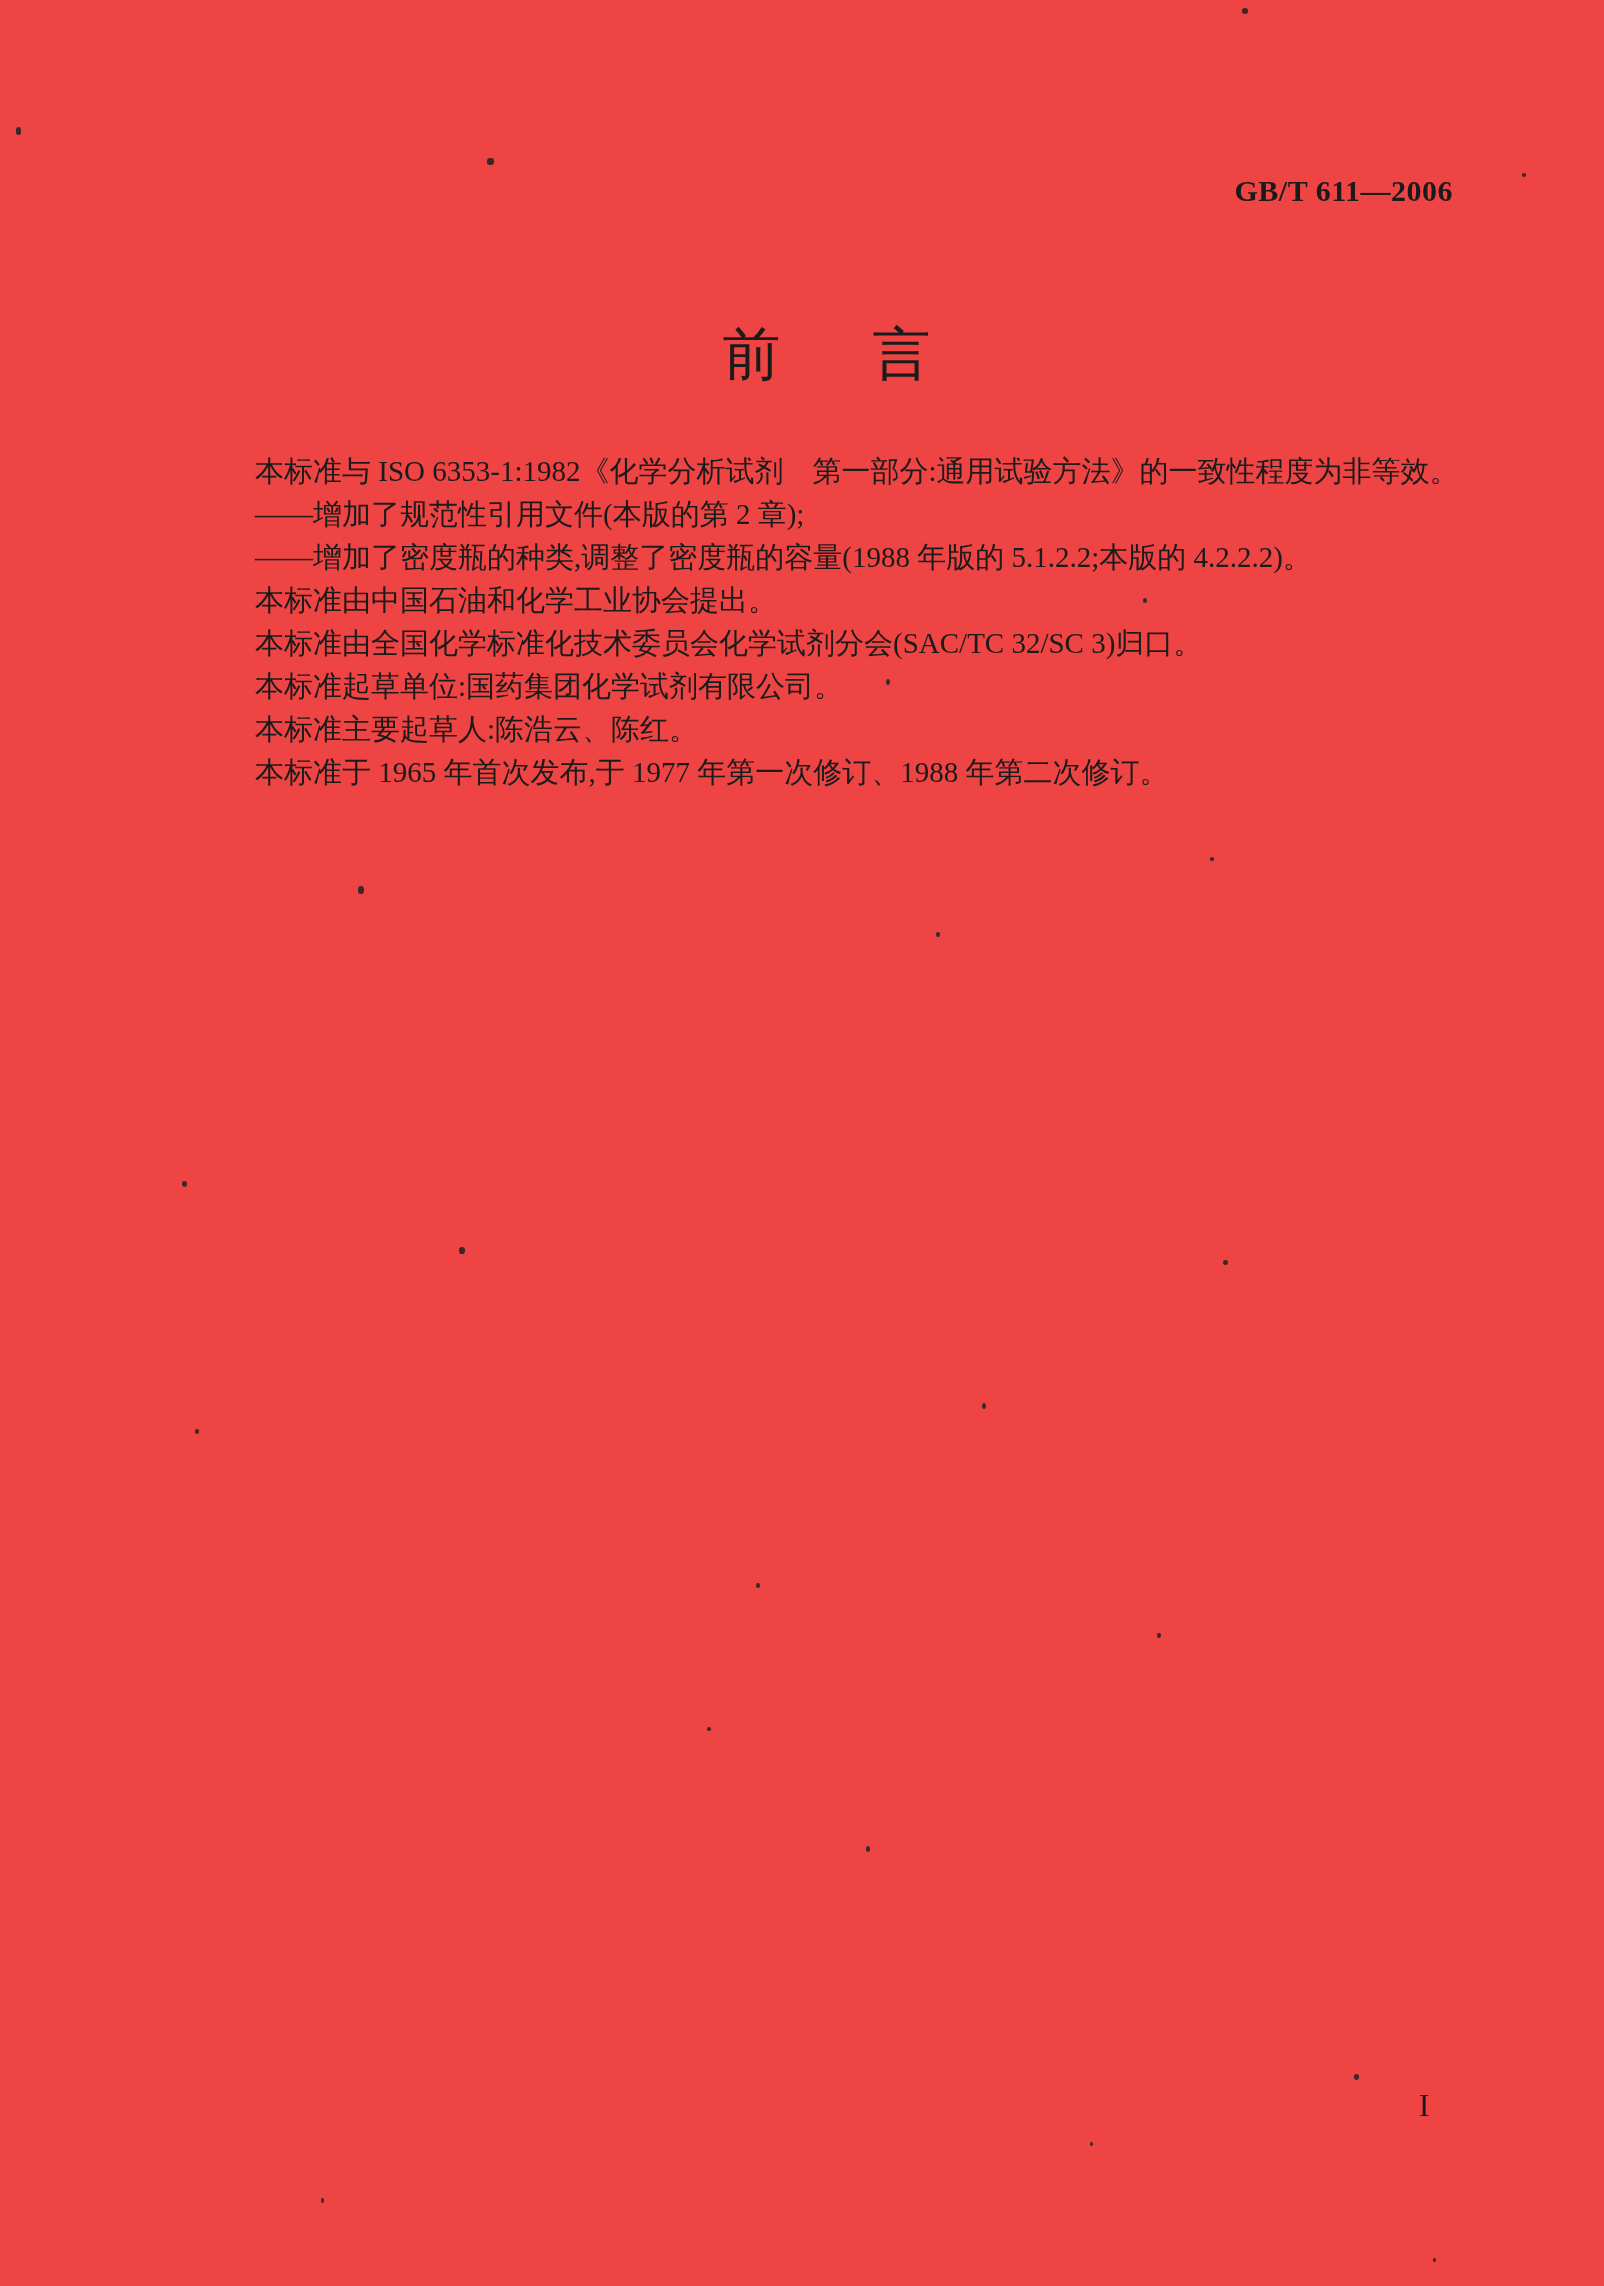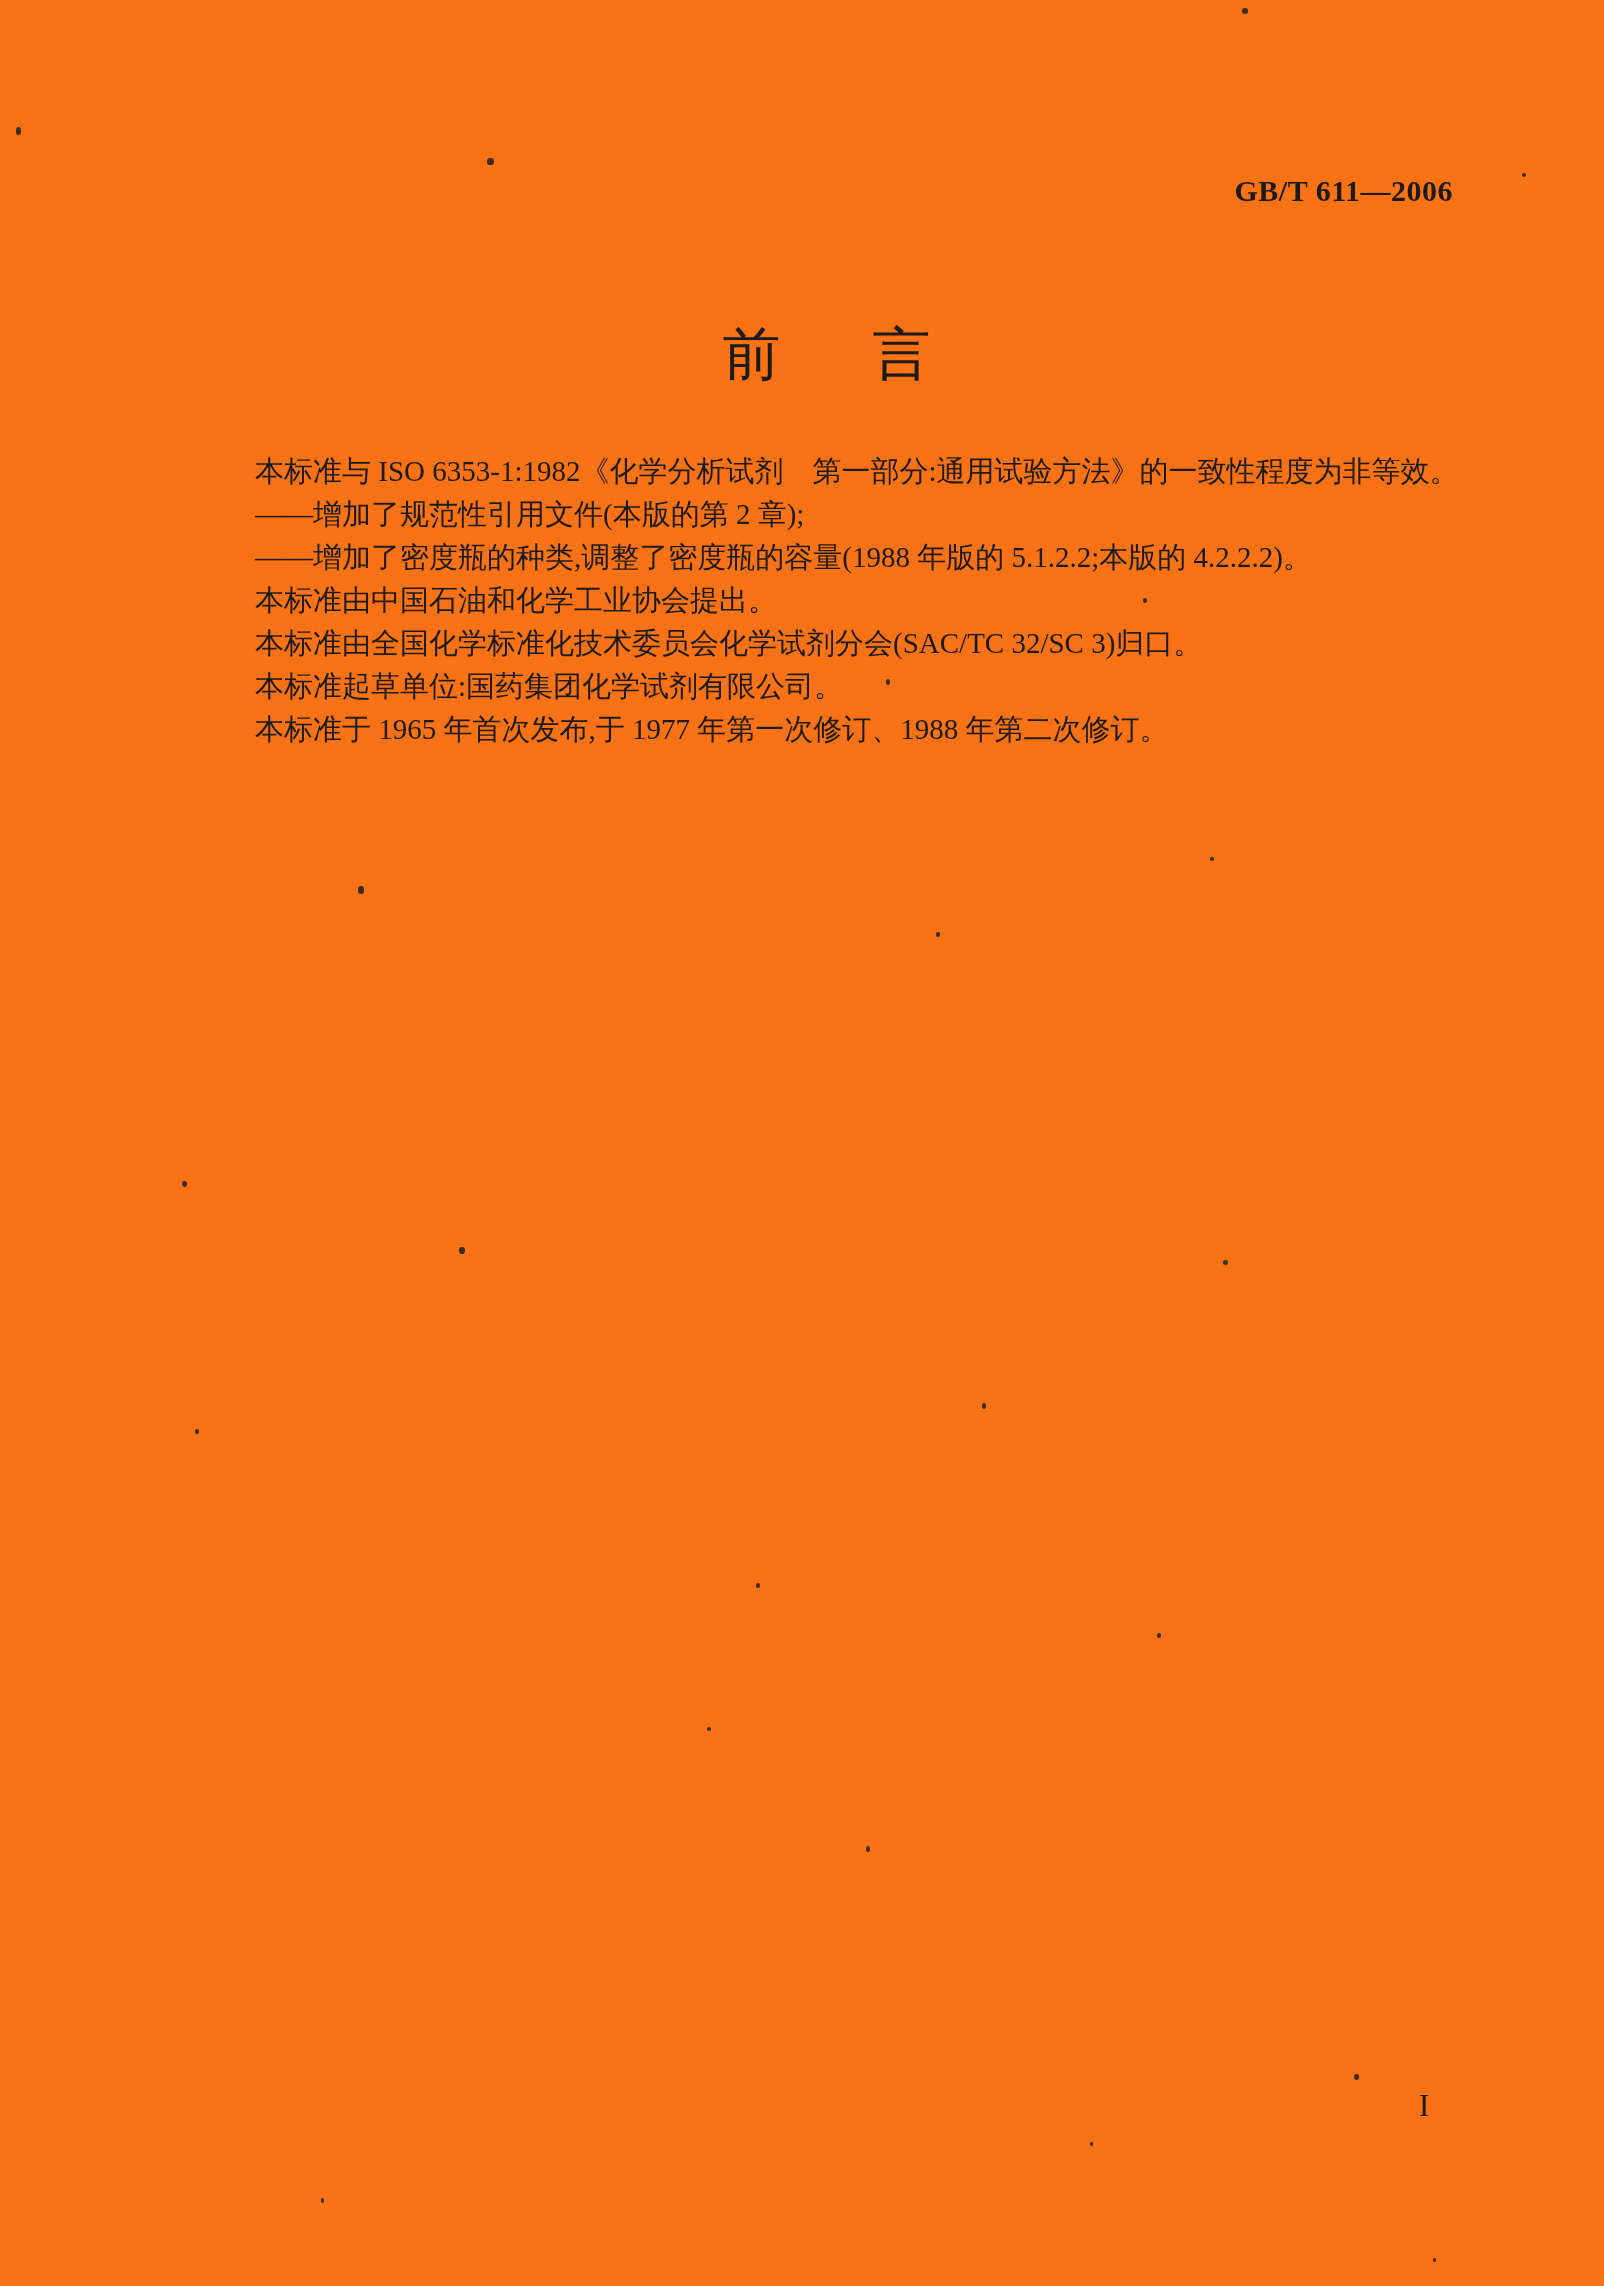--- a/index.html
+++ b/index.html
@@ -5,21 +5,21 @@
   html, body {
     margin: 0;
     padding: 0;
     background: #e8e8e8;
   }
   .page {
     position: relative;
     width: 1605px;
     height: 2287px;
     margin: 0 auto;
-    background: #f97316;
+    background: #ef4444;
     overflow: hidden;
     color: #1b1b1b;
   }
   .std-code {
     position: absolute;
     top: 174px;
     right: 152px;
     font-family: "Liberation Serif", serif;
     font-weight: bold;
     font-size: 30px;
@@ -77,20 +77,21 @@
 
   <div class="doc-title">前 言</div>
 
   <div class="foreword">
     <div class="line indent">本标准与 ISO 6353-1:1982《化学分析试剂　第一部分:通用试验方法》的一致性程度为非等效。</div>
     <div class="line indent">——增加了规范性引用文件(本版的第 2 章);</div>
     <div class="line indent">——增加了密度瓶的种类,调整了密度瓶的容量(1988 年版的 5.1.2.2;本版的 4.2.2.2)。</div>
     <div class="line indent">本标准由中国石油和化学工业协会提出。</div>
     <div class="line indent">本标准由全国化学标准化技术委员会化学试剂分会(SAC/TC 32/SC 3)归口。</div>
     <div class="line indent">本标准起草单位:国药集团化学试剂有限公司。</div>
+    <div class="line indent">本标准主要起草人:陈浩云、陈红。</div>
     <div class="line indent">本标准于 1965 年首次发布,于 1977 年第一次修订、1988 年第二次修订。</div>
   </div>
 
   <div class="page-number">I</div>
 
   <div id="specks-layer">
       <div class="speck" style="left: 15.7px; top: 127px; width: 4.9px; height: 7.8px;"></div>
       <div class="speck" style="left: 487px; top: 158px; width: 6.9px; height: 6.9px;"></div>
       <div class="speck" style="left: 1242px; top: 7.8px; width: 5.9px; height: 5.9px;"></div>
       <div class="speck" style="left: 1522px; top: 173px; width: 3.9px; height: 3.9px;"></div>

